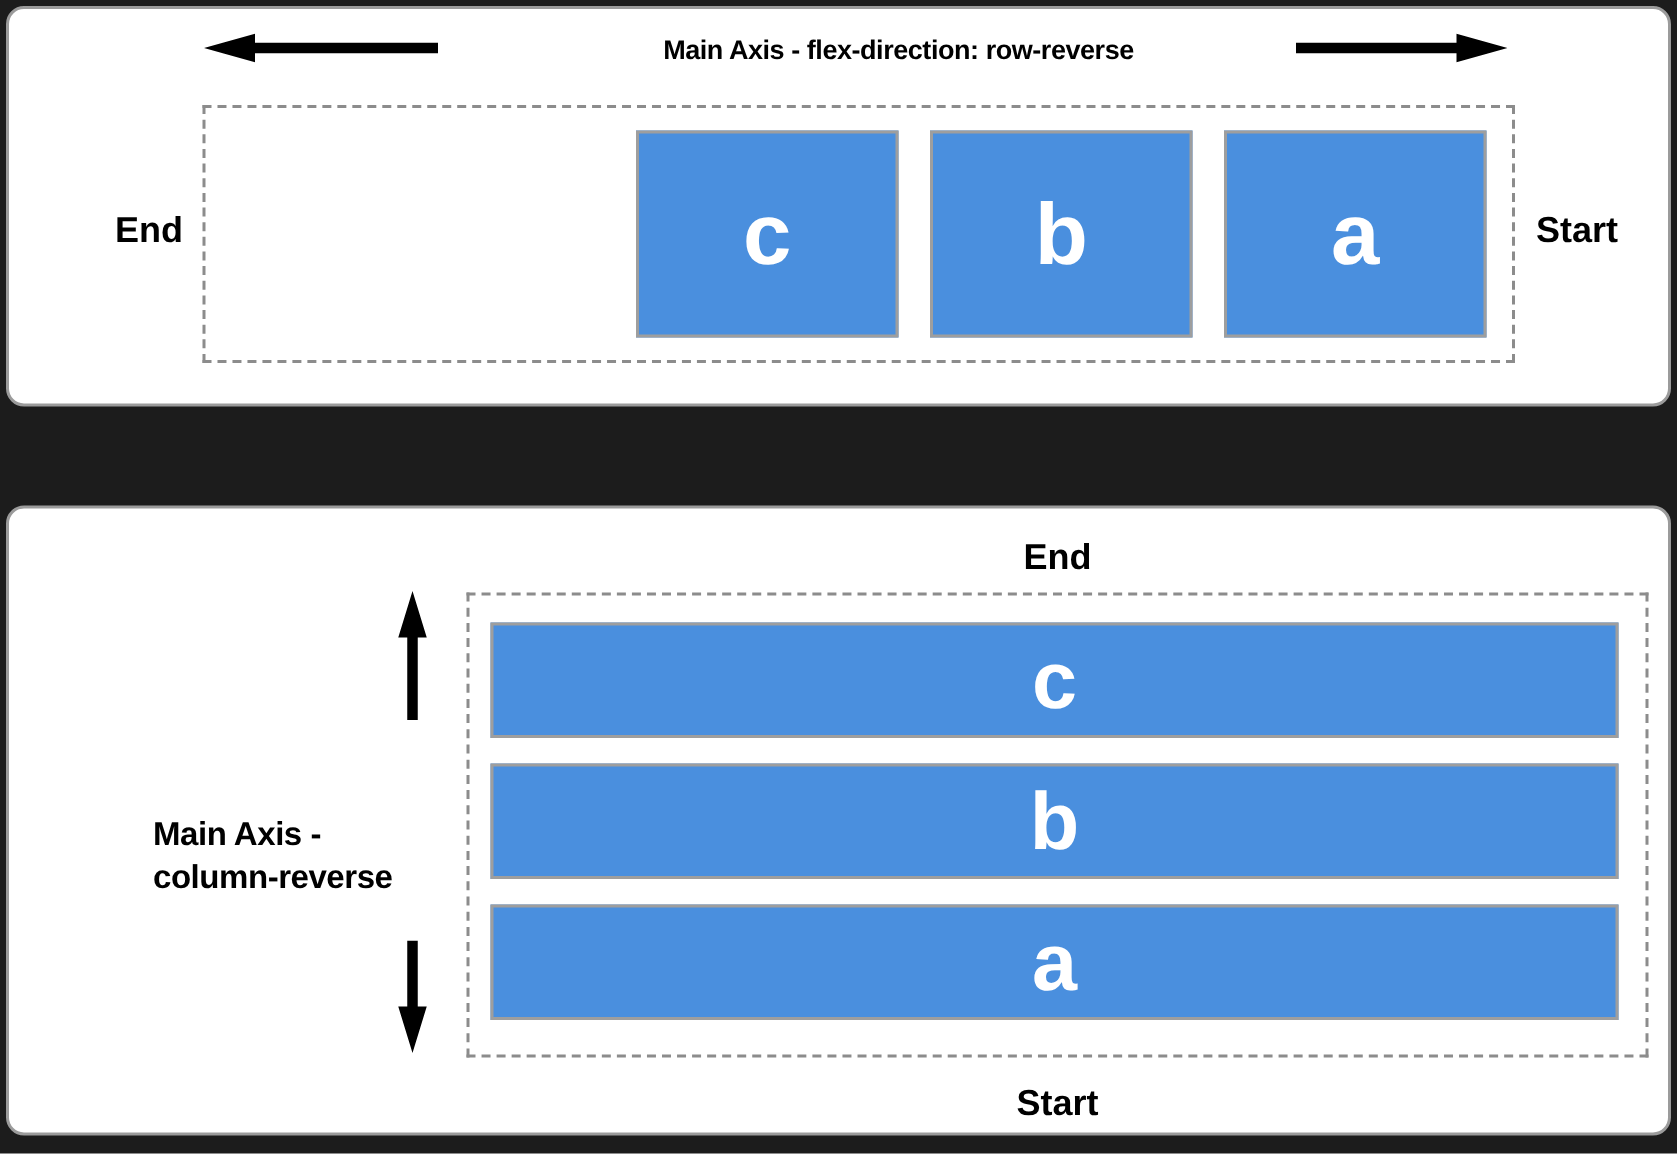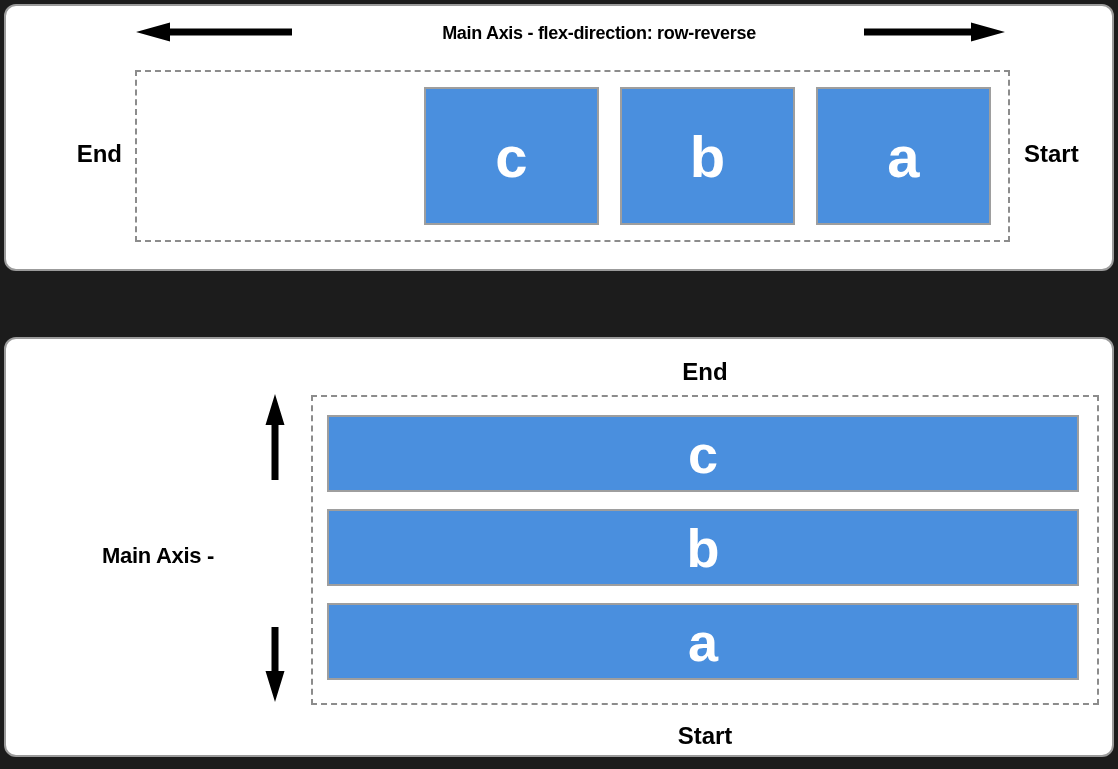--- a/index.html
+++ b/index.html
@@ -126,20 +126,21 @@
   <div class="side-label" id="col-end-label">End</div>
 
   <span class="arrow" id="up-arrow">
     <svg width="20" height="86" viewBox="0 0 20 86">
       <path d="M10 0 L19.5 31 L13.5 31 L13.5 86 L6.5 86 L6.5 31 L0.5 31 Z" fill="#000"></path>
     </svg>
   </span>
 
   <div class="axis-text-block">
     <div>Main Axis -</div>
+    <div>column-reverse</div>
   </div>
 
   <span class="arrow" id="down-arrow">
     <svg width="20" height="75" viewBox="0 0 20 75">
       <path d="M10 75 L19.5 44 L13.5 44 L13.5 0 L6.5 0 L6.5 44 L0.5 44 Z" fill="#000"></path>
     </svg>
   </span>
 
   <div class="dashed-container" id="col-container">
     <div class="flex-bar">a</div>

